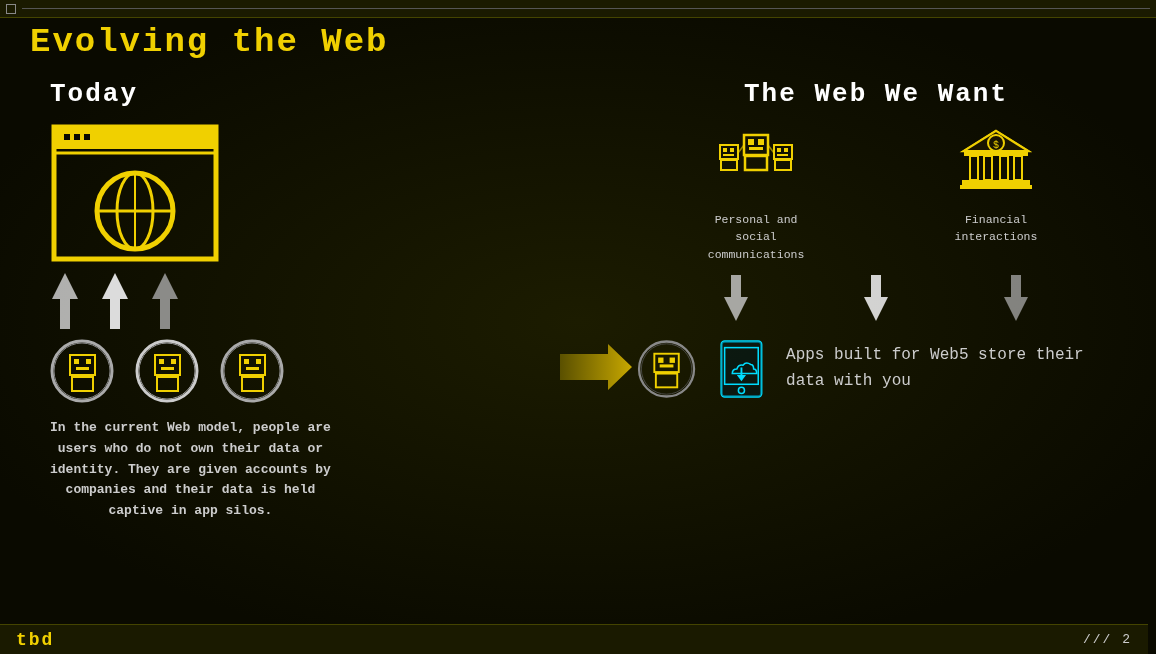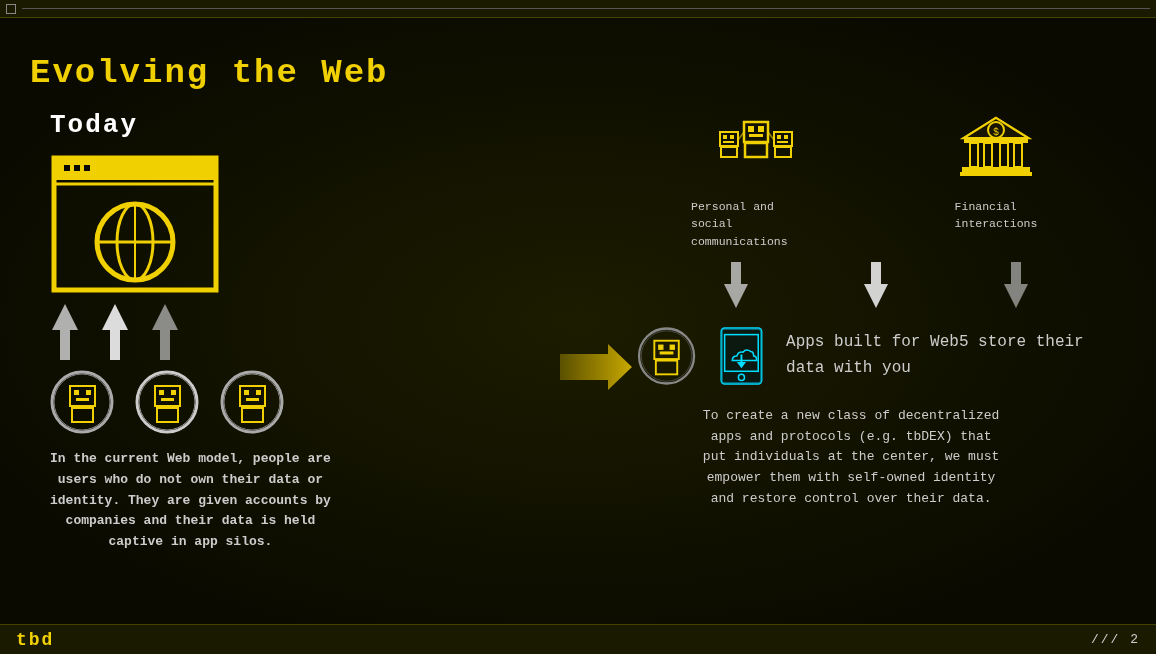--- a/index.html
+++ b/index.html
@@ -36,21 +36,21 @@
       background: #555;
     }
 
     
     .main {
       position: absolute;
       top: 18px;
       bottom: 30px;
       left: 0; right: 0;
       background: radial-gradient(ellipse at center, #1c1c00 0%, #0a0a00 80%);
-      padding: 36px 30px;
+      padding: 5px 30px;
     }
 
     
     .page-title {
       font-size: 34px;
       font-weight: bold;
       color: #f0d000;
       letter-spacing: 2px;
       margin-bottom: 18px;
       font-family: 'Courier New', monospace;
@@ -160,21 +160,21 @@
 
     .icon-label svg {
       width: 80px;
       height: 80px;
       margin-bottom: 8px;
     }
 
     .icon-label-text {
       font-size: 11.5px;
       color: #cccccc;
-      text-align: left;
+      text-align: center;
       font-family: 'Courier New', monospace;
       line-height: 1.5;
     }
 
     
     .arrows-down-row {
       display: flex;
       justify-content: space-around;
       padding: 0 20px;
       margin-bottom: 6px;
@@ -194,21 +194,21 @@
       color: #cccccc;
       text-align: center;
       line-height: 1.6;
       font-family: 'Courier New', monospace;
       max-width: 430px;
     }
 
     
     .bottom-bar {
       position: absolute;
-      bottom: 0; left: 0; right: 0;
+      bottom: 0; left: 0; right: 8px;
       height: 30px;
       background: #1a1a00;
       border-top: 1px solid #444400;
       display: flex;
       align-items: center;
       justify-content: space-between;
       padding: 4px 16px;
     }
     .brand {
       font-size: 18px;
@@ -322,20 +322,21 @@
           <linearGradient id="arrowGrad" x1="0%" y1="0%" x2="100%" y2="0%">
             <stop offset="0%" style="stop-color:#5a5000;stop-opacity:1"></stop>
             <stop offset="100%" style="stop-color:#c8a800;stop-opacity:1"></stop>
           </linearGradient>
         </defs>
         <polygon points="0,12 48,12 48,2 72,25 48,48 48,38 0,38" fill="url(#arrowGrad)"></polygon>
       </svg>
     </div>
 
     <div class="col-right">
+      <div class="col-right-header">The  Web  We  Want</div>
 
       <div class="right-top">
 
         <div class="icon-label">
           <svg viewBox="0 0 80 80">
 
             <rect x="4" y="22" width="18" height="14" fill="none" stroke="#f0d000" stroke-width="2"></rect>
             <rect x="7" y="25" width="4" height="4" fill="#f0d000"></rect>
             <rect x="14" y="25" width="4" height="4" fill="#f0d000"></rect>
             <rect x="7" y="31" width="11" height="2" fill="#f0d000"></rect>
@@ -423,25 +424,20 @@
 
           <circle cx="32" cy="68" r="4" fill="none" stroke="#00ddff" stroke-width="2"></circle>
         </svg>
 
         <div style="font-size:16px; color:#cccccc; font-family:'Courier New',monospace; line-height:1.6; text-align:left;">Apps built for
 Web5 store their
 data with you</div>
 
       </div>
 
-      <div class="right-desc" style="white-space: pre-line;">To create a new class of decentralized
-apps and protocols (e.g. tbDEX) that
-put individuals at the center, we must
-empower them with self-owned identity
-and restore control over their data.</div>
 
     </div>
 
   </div>
 </div>
 
 <div class="bottom-bar">
   <div class="brand">tbd</div>
   <div class="slide-num">///  2</div>
 </div>

